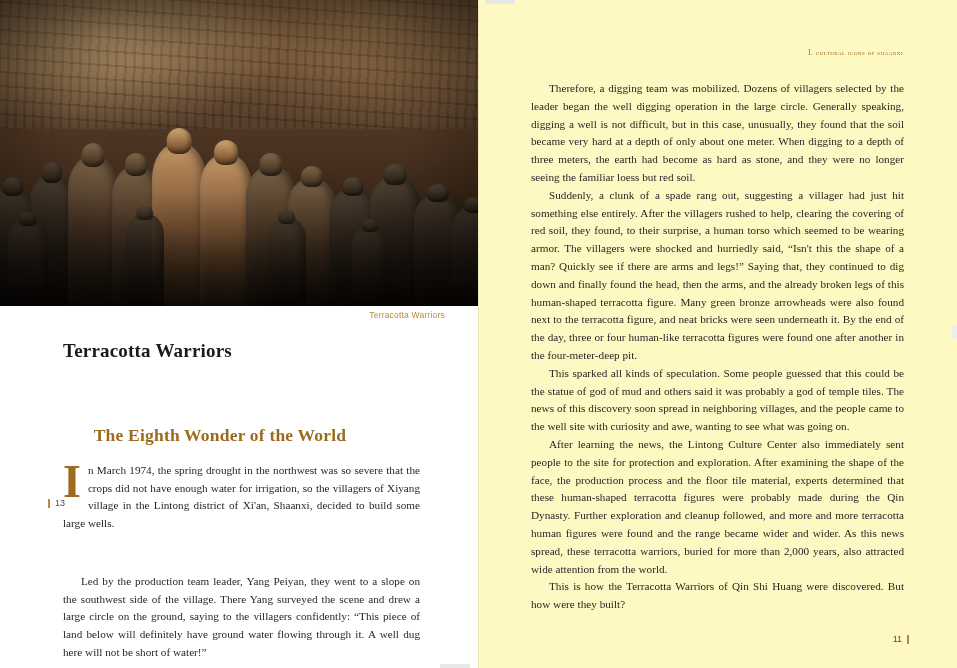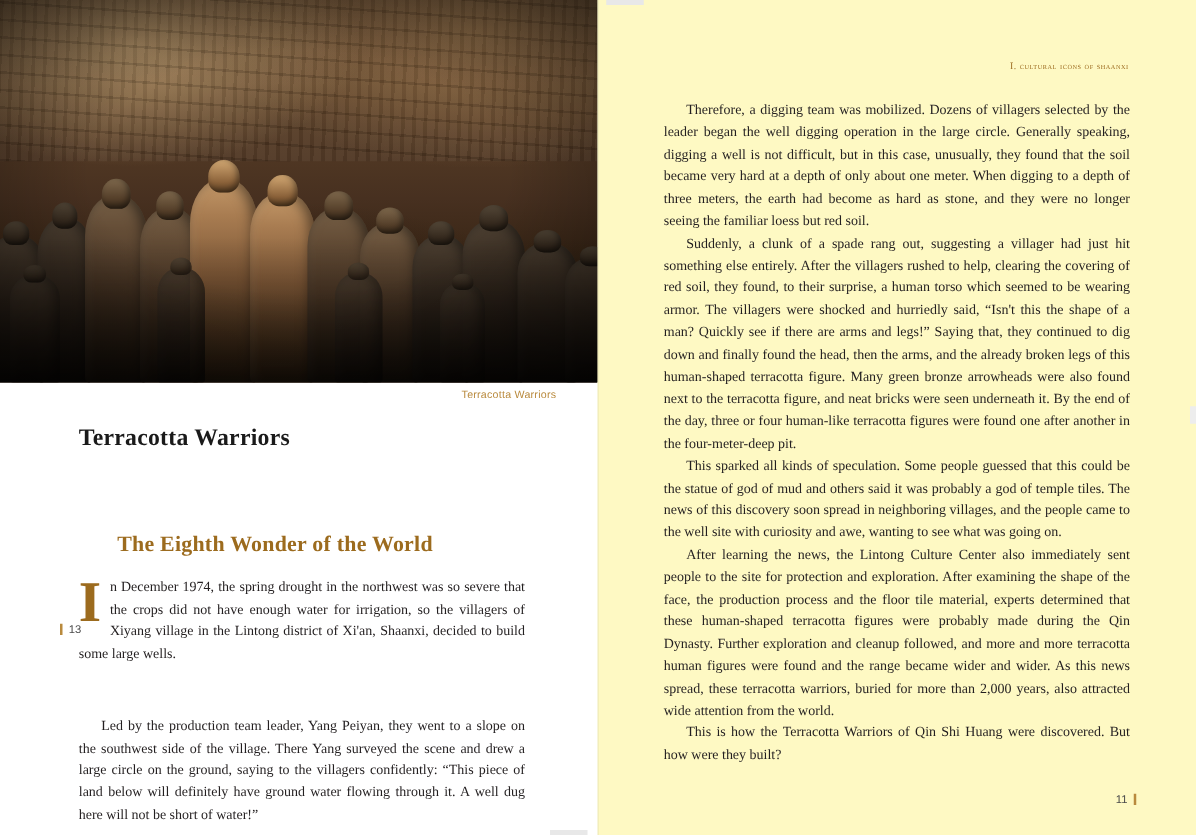--- a/index.html
+++ b/index.html
@@ -267,21 +267,21 @@
       </div>
     </div>
 
     <div class="photo-caption">Terracotta Warriors</div>
 
     <div class="chapter-title">Terracotta Warriors</div>
     <div class="chapter-sub">The Eighth Wonder of the World</div>
 
     <div class="body-left">
       <p>
-        <span class="dropcap">I</span><span>n December 1974, the spring drought in the northwest was so severe that the crops did not have enough water for irrigation, so the villagers of Xiyang village in the Lintong district of Xi'an, Shaanxi, decided to build some large wells.</span>
+        <span class="dropcap">I</span><span>n March 1974, the spring drought in the northwest was so severe that the crops did not have enough water for irrigation, so the villagers of Xiyang village in the Lintong district of Xi'an, Shaanxi, decided to build some large wells.</span>
       </p>
       <p>Led by the production team leader, Yang Peiyan, they went to a slope on the southwest side of the village. There Yang surveyed the scene and drew a large circle on the ground, saying to the villagers confidently: “This piece of land below will definitely have ground water flowing through it. A well dug here will not be short of water!”</p>
     </div>
 
     <div class="folio folio-left">
       <span class="bar"></span>
       <span>13</span>
     </div>
   </div>
 

